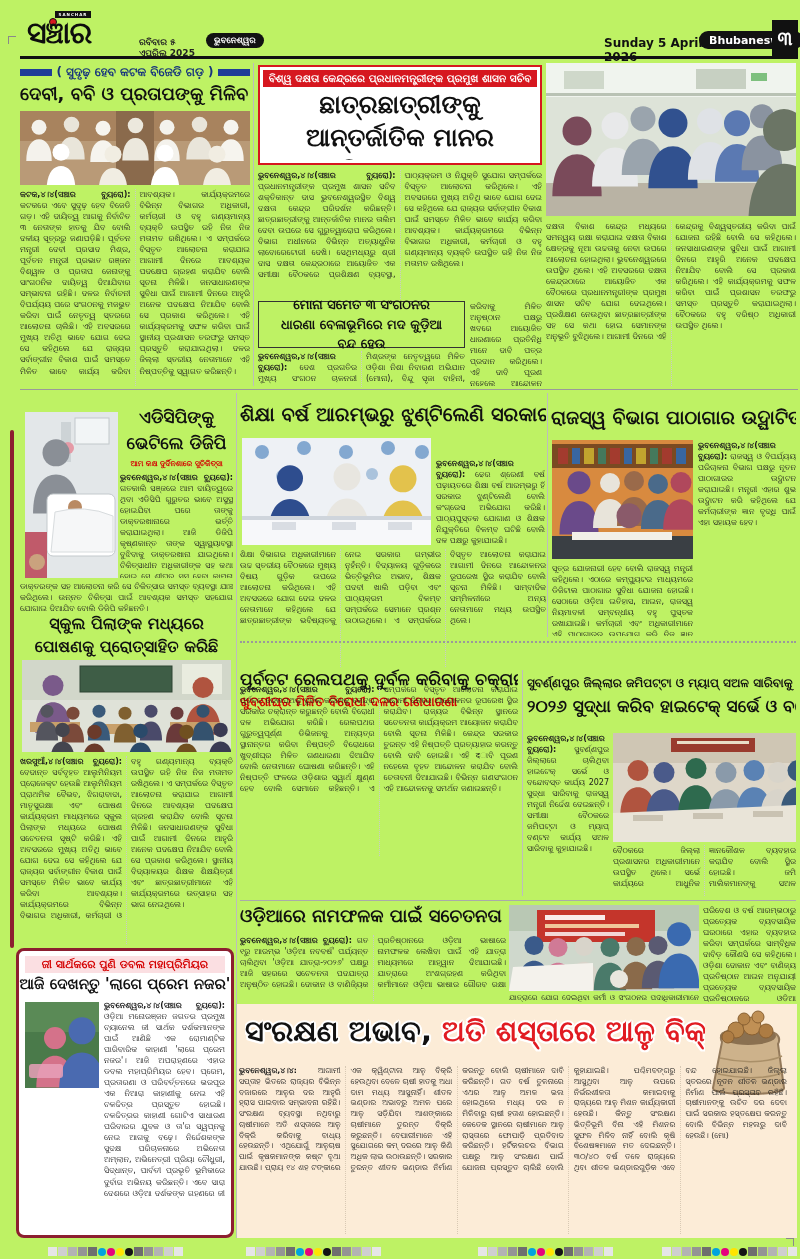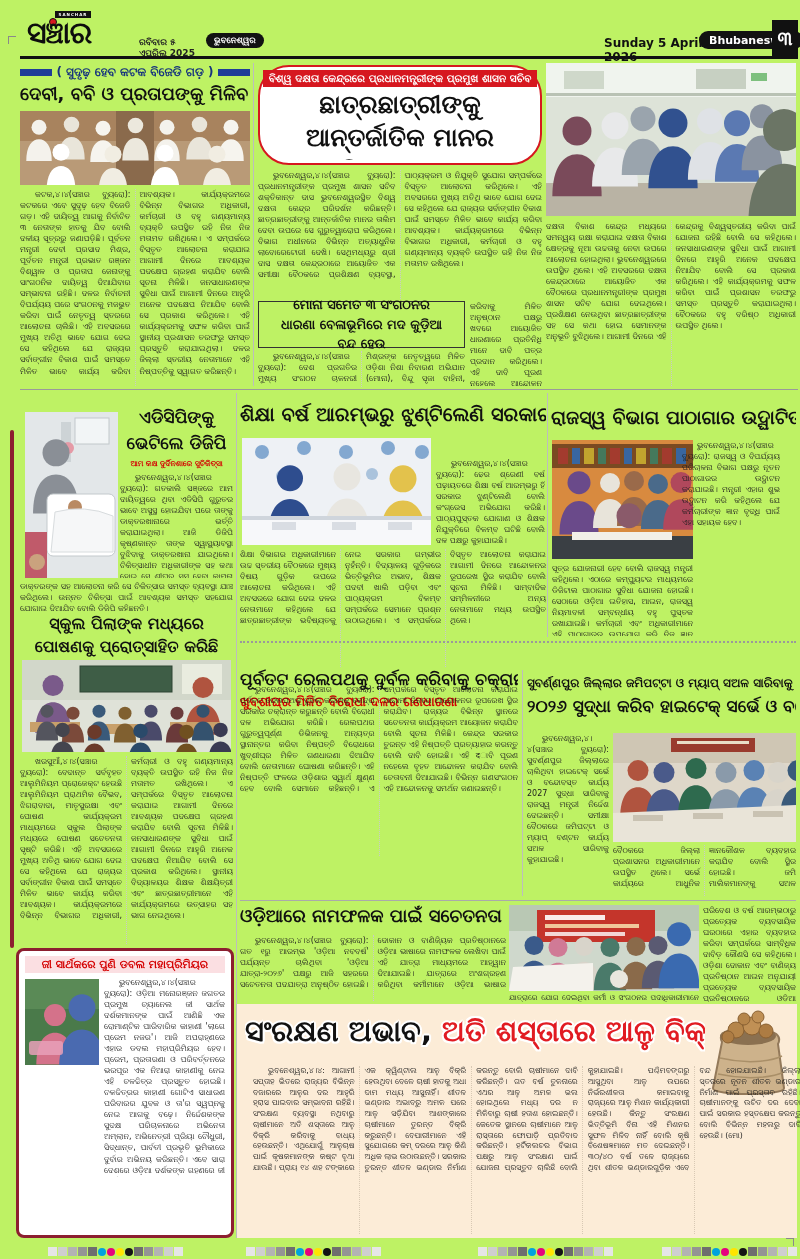--- a/index.html
+++ b/index.html
@@ -1,20 +1,20 @@
 <!DOCTYPE html>
 <html><head>
 <meta charset="utf-8">
 <style>
   html,body{margin:0;padding:0;background:#e9e9e9;}
   #page{position:relative;width:800px;height:1259px;background:#bef264;overflow:hidden;
         font-family:"DejaVu Sans","Liberation Sans",sans-serif;color:#1a1a1a;}
   .abs{position:absolute;box-sizing:border-box;}
   .bt{font-size:8px;line-height:1.38;text-align:justify;color:#1c1c1c;margin:0;overflow:hidden;height:100%;}
-  .bt b{font-weight:normal;margin-left:15px;}
+  .bt b{font-weight:bold;}
   .cols2{column-count:2;column-gap:9px;column-rule:1px dotted #c9c9c9;}
   .cols3{column-count:3;column-gap:9px;column-rule:1px dotted #c9c9c9;}
   .cols5{column-count:5;column-gap:10px;column-rule:1px dotted #d8c9b4;}
   .hl{font-weight:bold;color:#101010;}
   .center{text-align:center;}
   .photo{overflow:hidden;background:#ccc;}
   .photo svg{display:block;width:100%;height:100%;}
   .pill{background:#121212;color:#fff;font-weight:bold;border-radius:9px;display:flex;align-items:center;justify-content:center;}
   .vrule{background:#bdbdbd;width:1px;}
   .hrule{background:#9a9a9a;height:1px;}
@@ -89,21 +89,21 @@
       </svg>
     </div>
     <div class="abs" style="left:20px;top:189px;width:230px;height:197px;">
       <p class="bt cols2"><b>କଟକ,୪।୪(ସଞ୍ଚାର ବ୍ୟୁରୋ):</b> <span>କଟକରେ ଏବେ ସୁଦୃଢ଼ ହେବ ବିଜେଡି ଗଡ଼। ଏହି ଦାୟିତ୍ୱ ଆଗକୁ ନିର୍ବାଚିତ ୩ ନେତାଙ୍କ ହାତକୁ ଯିବ ବୋଲି ଦଳୀୟ ସୂତ୍ରରୁ ଜଣାପଡ଼ିଛି। ପୂର୍ବତନ ମନ୍ତ୍ରୀ ଦେବୀ ପ୍ରସାଦ ମିଶ୍ର, ପୂର୍ବତନ ମନ୍ତ୍ରୀ ପ୍ରଭାତ ରଞ୍ଜନ ବିଶ୍ୱାଳ ଓ ପ୍ରତାପ ଜେନାଙ୍କୁ ସାଂଗଠନିକ ଦାୟିତ୍ୱ ଦିଆଯିବାର ସମ୍ଭାବନା ରହିଛି। ଦଳର ନିର୍ବାଚନୀ ବିପର୍ଯ୍ୟୟ ପରେ ସଂଗଠନକୁ ମଜଭୁତ କରିବା ପାଇଁ ନେତୃତ୍ୱ ସ୍ତରରେ ଆଲୋଚନା ଚାଲିଛି। ଏହି ଅବସରରେ ମୁଖ୍ୟ ଅତିଥି ଭାବେ ଯୋଗ ଦେଇ ସେ କହିଥିଲେ ଯେ ରାଜ୍ୟର ସର୍ବାଙ୍ଗୀନ ବିକାଶ ପାଇଁ ସମସ୍ତେ ମିଳିତ ଭାବେ କାର୍ଯ୍ୟ କରିବା ଆବଶ୍ୟକ। କାର୍ଯ୍ୟକ୍ରମରେ ବିଭିନ୍ନ ବିଭାଗର ଅଧିକାରୀ, କର୍ମଚାରୀ ଓ ବହୁ ଗଣ୍ୟମାନ୍ୟ ବ୍ୟକ୍ତି ଉପସ୍ଥିତ ରହି ନିଜ ନିଜ ମତାମତ ରଖିଥିଲେ। ଏ ସମ୍ପର୍କରେ ବିସ୍ତୃତ ଆଲୋଚନା କରାଯାଇ ଆଗାମୀ ଦିନରେ ଆବଶ୍ୟକ ପଦକ୍ଷେପ ଗ୍ରହଣ କରାଯିବ ବୋଲି ସୂଚନା ମିଳିଛି। ଜନସାଧାରଣଙ୍କ ସୁବିଧା ପାଇଁ ଆଗାମୀ ଦିନରେ ଆହୁରି ଅନେକ ପଦକ୍ଷେପ ନିଆଯିବ ବୋଲି ସେ ପ୍ରକାଶ କରିଥିଲେ। ଏହି କାର୍ଯ୍ୟକ୍ରମକୁ ସଫଳ କରିବା ପାଇଁ ସ୍ଥାନୀୟ ପ୍ରଶାସନ ତରଫରୁ ସମସ୍ତ ପ୍ରସ୍ତୁତି କରାଯାଇଥିଲା। ଦଳର ଜିଲ୍ଲା ସ୍ତରୀୟ ନେତାମାନେ ଏହି ନିଷ୍ପତ୍ତିକୁ ସ୍ୱାଗତ କରିଛନ୍ତି।</span></p>
     </div>
   </section>
 
   <div class="abs vrule" style="left:253px;top:63px;height:323px;"></div>
 
   <section>
-    <div class="abs redbox" style="left:258px;top:65px;width:284px;height:100px;border-radius:31px;">
+    <div class="abs redbox" style="left:258px;top:65px;width:284px;height:100px;">
       <div class="redbar">ବିଶ୍ୱ ଦକ୍ଷତା କେନ୍ଦ୍ରରେ ପ୍ରଧାନମନ୍ତ୍ରୀଙ୍କ ପ୍ରମୁଖ ଶାସନ ସଚିବ</div>
       <div class="hl center" style="font-size:25px;line-height:1.32;margin-top:1px;overflow:hidden;height:72px;">ଛାତ୍ରଛାତ୍ରୀଙ୍କୁ ଆନ୍ତର୍ଜାତିକ ମାନର ତାଲିମକୁ ଗୁରୁତ୍ୱ</div>
     </div>
     <div class="abs" style="left:258px;top:170px;width:284px;height:129px;">
       <p class="bt cols2"><b>ଭୁବନେଶ୍ୱର,୪।୪(ସଞ୍ଚାର ବ୍ୟୁରୋ):</b> <span>ପ୍ରଧାନମନ୍ତ୍ରୀଙ୍କ ପ୍ରମୁଖ ଶାସନ ସଚିବ ଶକ୍ତିକାନ୍ତ ଦାସ ଭୁବନେଶ୍ୱରସ୍ଥିତ ବିଶ୍ୱ ଦକ୍ଷତା କେନ୍ଦ୍ର ପରିଦର୍ଶନ କରିଛନ୍ତି। ଛାତ୍ରଛାତ୍ରୀଙ୍କୁ ଆନ୍ତର୍ଜାତିକ ମାନର ତାଲିମ ଦେବା ଉପରେ ସେ ଗୁରୁତ୍ୱାରୋପ କରିଥିଲେ। ବିଭାଗ ଅଧୀନରେ ବିଭିନ୍ନ ଅତ୍ୟାଧୁନିକ ଲାବୋରେଟୋରୀ ଦେଖି। ସେଥିମଧ୍ୟରୁ ଶ୍ରୀ ଦାସ ଦକ୍ଷତା କେନ୍ଦ୍ରଠାରେ ଆୟୋଜିତ ଏକ ସମୀକ୍ଷା ବୈଠକରେ ପ୍ରଶିକ୍ଷଣ ବ୍ୟବସ୍ଥା, ପାଠ୍ୟକ୍ରମ ଓ ନିଯୁକ୍ତି ସୁଯୋଗ ସମ୍ପର୍କରେ ବିସ୍ତୃତ ଆଲୋଚନା କରିଥିଲେ। ଏହି ଅବସରରେ ମୁଖ୍ୟ ଅତିଥି ଭାବେ ଯୋଗ ଦେଇ ସେ କହିଥିଲେ ଯେ ରାଜ୍ୟର ସର୍ବାଙ୍ଗୀନ ବିକାଶ ପାଇଁ ସମସ୍ତେ ମିଳିତ ଭାବେ କାର୍ଯ୍ୟ କରିବା ଆବଶ୍ୟକ। କାର୍ଯ୍ୟକ୍ରମରେ ବିଭିନ୍ନ ବିଭାଗର ଅଧିକାରୀ, କର୍ମଚାରୀ ଓ ବହୁ ଗଣ୍ୟମାନ୍ୟ ବ୍ୟକ୍ତି ଉପସ୍ଥିତ ରହି ନିଜ ନିଜ ମତାମତ ରଖିଥିଲେ।</span></p>
     </div>
     <div class="abs monabox" style="left:258px;top:301px;width:207px;height:47px;">
       <div class="hl center" style="font-size:13px;line-height:1.5;overflow:hidden;">ମୋନା ସମେତ ୩ ସଂଗଠନର ଧାରଣା ବେଳାଭୂମିରେ ମଦ କୁଡ଼ିଆ ବନ୍ଦ ହେଉ</div>
     </div>
     <div class="abs" style="left:470px;top:301px;width:72px;height:85px;">
@@ -247,21 +247,21 @@
         <use href="#pp" transform="translate(4,30) scale(2.3)" fill="#6a4a8a"></use>
         <use href="#pp" transform="translate(38,32) scale(2)" fill="#e8e4da"></use>
         <use href="#pp" transform="translate(62,30) scale(2)" fill="#9a6a4a"></use>
         <use href="#pp" transform="translate(86,33) scale(2)" fill="#4a6a8a"></use>
         <use href="#pp" transform="translate(108,31) scale(2.1)" fill="#b0485c"></use>
         <use href="#pp" transform="translate(52,62) scale(2.5)" fill="#8a5a6a"></use>
         <rect y="96" width="141" height="23" fill="#3a3f44"></rect>
         <rect x="20" y="92" width="100" height="8" fill="#f2efe8"></rect>
       </svg>
     </div>
-    <div class="abs" style="left:682px;top:440px;width:98px;height:196px;">
+    <div class="abs" style="left:698px;top:440px;width:98px;height:196px;">
       <p class="bt"><b>ଭୁବନେଶ୍ୱର,୪।୪(ସଞ୍ଚାର ବ୍ୟୁରୋ):</b> <span>ରାଜସ୍ୱ ଓ ବିପର୍ଯ୍ୟୟ ପରିଚାଳନା ବିଭାଗ ପକ୍ଷରୁ ନୂତନ ପାଠାଗାରର ଉଦ୍ଘାଟନ କରାଯାଇଛି। ମନ୍ତ୍ରୀ ଏହାର ଶୁଭ ଉଦ୍ଘାଟନ କରି କହିଥିଲେ ଯେ କର୍ମଚାରୀଙ୍କ ଜ୍ଞାନ ବୃଦ୍ଧି ପାଇଁ ଏହା ସହାୟକ ହେବ।</span></p>
     </div>
     <div class="abs" style="left:552px;top:563px;width:141px;height:73px;">
       <p class="bt">ସୂତ୍ର ଯୋଜନାରୀ ହେବ ବୋଲି ରାଜସ୍ୱ ମନ୍ତ୍ରୀ କହିଥିଲେ। ଏଠାରେ କମ୍ପ୍ୟୁଟର ମାଧ୍ୟମରେ ଡିଜିଟାଲ ପାଠାଗାର ସୁବିଧା ଯୋଜନା ହୋଇଛି। ସେଠାରେ ଓଡ଼ିଆ ଇତିହାସ, ଆଇନ, ରାଜସ୍ୱ ନିୟମାବଳୀ ସମ୍ବନ୍ଧୀୟ ବହୁ ପୁସ୍ତକ ରଖାଯାଇଛି। କର୍ମଚାରୀ ଏବଂ ଅଧିକାରୀମାନେ ଏହି ପାଠାଗାରର ଉପଯୋଗ କରି ନିଜ ଜ୍ଞାନ ବୃଦ୍ଧି କରିପାରିବେ। ପରିଚାଳନା ବିଭାଗର ବରିଷ୍ଠ ଅଧିକାରୀମାନେ ଏହି ଉତ୍ସବରେ ଉପସ୍ଥିତ ରହି ପୁସ୍ତକ ଉପହାର ଦେଇଥିଲେ। ଆଗାମୀ ଦିନରେ ଜିଲ୍ଲା ସ୍ତରରେ ମଧ୍ୟ ଏଭଳି ପାଠାଗାର ଖୋଲାଯିବ ବୋଲି ସେ ସୂଚନା ଦେଇଥିଲେ।</p>
     </div>
   </section>
 
   <div class="abs" style="left:240px;top:641px;width:556px;height:0;border-top:2px dotted #9a9a9a;"></div>
   <div class="abs vrule" style="left:522px;top:670px;height:226px;"></div>
 
@@ -332,20 +332,21 @@
     <div class="abs" style="left:509px;top:993px;width:190px;height:11px;">
       <p class="bt" style="font-size:7.5px;">ଯାତ୍ରାରେ ଯୋଗ ଦେଇଥିବା କର୍ମୀ ଓ ସଂଗଠନର ପଦାଧିକାରୀମାନେ ଅତିଥିମାନଙ୍କ ସହ।</p>
     </div>
     <div class="abs" style="left:703px;top:905px;width:93px;height:97px;">
       <p class="bt">ପରିବେଶ ଓ ବର୍ଷ ଆରମ୍ଭଠାରୁ ପ୍ରତ୍ୟେକ ବ୍ୟବସାୟିକ ଘରଠାରେ ଏହାର ବ୍ୟବହାର କରିବା ସମ୍ପର୍କରେ ସାମ୍ବିଧିକ ଦାବିଡ଼ କୌଣସି ସେ କହିଥିଲେ। ଓଡ଼ିଶା ଦୋକାନ ଏବଂ ବାଣିଜ୍ୟ ପ୍ରତିଷ୍ଠାନ ଆଇନ ଅନୁଯାୟୀ ପ୍ରତ୍ୟେକ ବ୍ୟବସାୟିକ ପ୍ରତିଷ୍ଠାନରେ ଓଡ଼ିଆ ଭାଷାରେ ସ୍ପଷ୍ଟ ଓ ନିର୍ଭୁଲ ନାମଫଳକ ଲେଖିବା ବାଧ୍ୟତାମୂଳକ। ଏହାର କଡ଼ାକଡ଼ି କାର୍ଯ୍ୟକାରିତା ପାଇଁ ଦାବି କରାଯାଇଛି।</p>
     </div>
   </section>
 
   <section class="abs" style="left:16px;top:948px;width:218px;height:290px;border:3px solid #8c1f30;border-radius:8px;background:#fff;overflow:hidden;">
     <div style="margin:5px 6px 0 6px;background:#fbdfe2;color:#d40000;font-size:11px;font-weight:bold;text-align:center;height:17px;line-height:17px;overflow:hidden;">ଜୀ ସାର୍ଥକରେ ପୁଣି ଡବଲ ମହାପ୍ରିମିୟର</div>
+    <div class="hl center" style="font-size:15px;margin-top:2px;height:21px;overflow:hidden;">ଆଜି ଦେଖନ୍ତୁ 'ଲାଗେ ପ୍ରେମ ନଜର'</div>
     <div style="padding:4px 6px 6px 6px;">
       <div class="photo" style="float:left;width:74px;height:86px;margin:2px 5px 2px 0;">
         <svg viewBox="0 0 74 86" preserveAspectRatio="none">
           <rect width="74" height="86" fill="#4a7a4a"></rect>
           <rect width="74" height="30" fill="#5a8a56"></rect>
           <use href="#pp" transform="translate(8,24) scale(2.2)" fill="#d4728a"></use>
           <use href="#pp" transform="translate(30,14) scale(2.7)" fill="#4a6ab0"></use>
           <rect x="4" y="62" width="34" height="14" rx="3" fill="#e8a0b8" opacity="0.85"></rect>
         </svg>
       </div>
@@ -364,21 +365,21 @@
         <path d="M18 68 C45 74 72 72 84 66" fill="none" stroke="#a98f68" stroke-width="1.5"></path>
         <ellipse cx="48" cy="30" rx="28" ry="9" fill="#8a7050"></ellipse>
         <circle cx="36" cy="24" r="8" fill="#b5854a" stroke="#8a6132"></circle>
         <circle cx="52" cy="20" r="9" fill="#c09055" stroke="#8a6132"></circle>
         <circle cx="66" cy="25" r="7" fill="#ad7c43" stroke="#8a6132"></circle>
         <circle cx="44" cy="13" r="6" fill="#b5854a" stroke="#8a6132"></circle>
         <circle cx="58" cy="11" r="6" fill="#c09055" stroke="#8a6132"></circle>
         <circle cx="28" cy="31" r="6" fill="#ad7c43" stroke="#8a6132"></circle>
       </svg>
     </div>
-    <div class="abs" style="left:16px;top:62px;width:548px;height:168px;">
+    <div class="abs" style="left:2px;top:62px;width:548px;height:168px;">
       <p class="bt cols5" style="font-size:7.8px;"><b>ଭୁବନେଶ୍ୱର,୪।୪:</b> <span>ଆଗାମୀ ସପ୍ତାହ ଭିତରେ ରାଜ୍ୟର ବିଭିନ୍ନ ବଜାରରେ ଆଳୁର ଦର ଆହୁରି ହ୍ରାସ ପାଇବାର ସମ୍ଭାବନା ରହିଛି। ସଂରକ୍ଷଣ ବ୍ୟବସ୍ଥା ନଥିବାରୁ ଚାଷୀମାନେ ଅତି ଶସ୍ତାରେ ଆଳୁ ବିକ୍ରି କରିବାକୁ ବାଧ୍ୟ ହେଉଛନ୍ତି। ଏଥିଯୋଗୁଁ ଆଳୁଚାଷ ପାଇଁ କୃଷକମାନଙ୍କ କଷ୍ଟ ବୃଥା ଯାଉଛି। ପ୍ରାୟ ୧୪ ଶହ ଟଙ୍କାରେ ଏକ କ୍ୱିଣ୍ଟାଲ ଆଳୁ ବିକ୍ରି ହେଉଥିବା ବେଳେ ଚାଷୀ ହାତକୁ ଅଧା ଦାମ ମଧ୍ୟ ଆସୁନାହିଁ। ଶୀତଳ ଭଣ୍ଡାର ଅଭାବରୁ ଅମଳ ପରେ ଆଳୁ ସଡ଼ିଯିବା ଆଶଙ୍କାରେ ଚାଷୀମାନେ ତୁରନ୍ତ ବିକ୍ରି କରୁଛନ୍ତି। ବେପାରୀମାନେ ଏହି ସୁଯୋଗରେ କମ୍ ଦରରେ ଆଳୁ କିଣି ଅଧିକ ଲାଭ ଉଠାଉଛନ୍ତି। ସରକାର ତୁରନ୍ତ ଶୀତଳ ଭଣ୍ଡାର ନିର୍ମାଣ କରନ୍ତୁ ବୋଲି ଚାଷୀମାନେ ଦାବି କରିଛନ୍ତି। ଗତ ବର୍ଷ ତୁଳନାରେ ଏଥର ଆଳୁ ଅମଳ ଭଲ ହୋଇଥିଲେ ମଧ୍ୟ ଦର ନ ମିଳିବାରୁ ଚାଷୀ ହତାଶ ହୋଇଛନ୍ତି। କେତେକ ସ୍ଥାନରେ ଚାଷୀମାନେ ଆଳୁ ରାସ୍ତାରେ ଫୋପାଡ଼ି ପ୍ରତିବାଦ କରିଛନ୍ତି। ହର୍ଟିକଲଚର ବିଭାଗ ପକ୍ଷରୁ ଆଳୁ ସଂରକ୍ଷଣ ପାଇଁ ଯୋଜନା ପ୍ରସ୍ତୁତ ଚାଲିଛି ବୋଲି କୁହାଯାଇଛି। ପଶ୍ଚିମବଙ୍ଗରୁ ଆସୁଥିବା ଆଳୁ ଉପରେ ନିର୍ଭରଶୀଳତା କମାଇବାକୁ ରାଜ୍ୟରେ ଆଳୁ ମିଶନ କାର୍ଯ୍ୟକାରୀ ହେଉଛି। କିନ୍ତୁ ସଂରକ୍ଷଣ ଭିତ୍ତିଭୂମି ବିନା ଏହି ମିଶନର ସୁଫଳ ମିଳିବ ନାହିଁ ବୋଲି କୃଷି ବିଶେଷଜ୍ଞମାନେ ମତ ଦେଇଛନ୍ତି। ୩୦/୪୦ ବର୍ଷ ତଳେ ରାଜ୍ୟରେ ଥିବା ଶୀତଳ ଭଣ୍ଡାରଗୁଡ଼ିକ ଏବେ ବନ୍ଦ ହୋଇଯାଇଛି। ଜିଲ୍ଲା ସ୍ତରରେ ନୂତନ ଶୀତଳ ଭଣ୍ଡାର ନିର୍ମାଣ ପାଇଁ ପ୍ରସ୍ତାବ ରହିଛି। ଚାଷୀମାନଙ୍କୁ ଉଚିତ ଦର ଦେବା ପାଇଁ ସରକାର ହସ୍ତକ୍ଷେପ କରନ୍ତୁ ବୋଲି ବିଭିନ୍ନ ମହଲରୁ ଦାବି ହେଉଛି। (ମୋ)</span></p>
     </div>
   </section>
 
   <div class="abs reg-strip" style="left:48px;top:1247px;height:9px;">
       <i class="rg" style="background: rgb(230, 230, 230);"></i>
       <i class="rg" style="background: rgb(207, 207, 207);"></i>
       <i class="rg" style="background: rgb(179, 179, 179);"></i>
       <i class="rg" style="background: rgb(148, 148, 148);"></i>
       <i class="rg" style="background: rgb(110, 110, 110);"></i>

